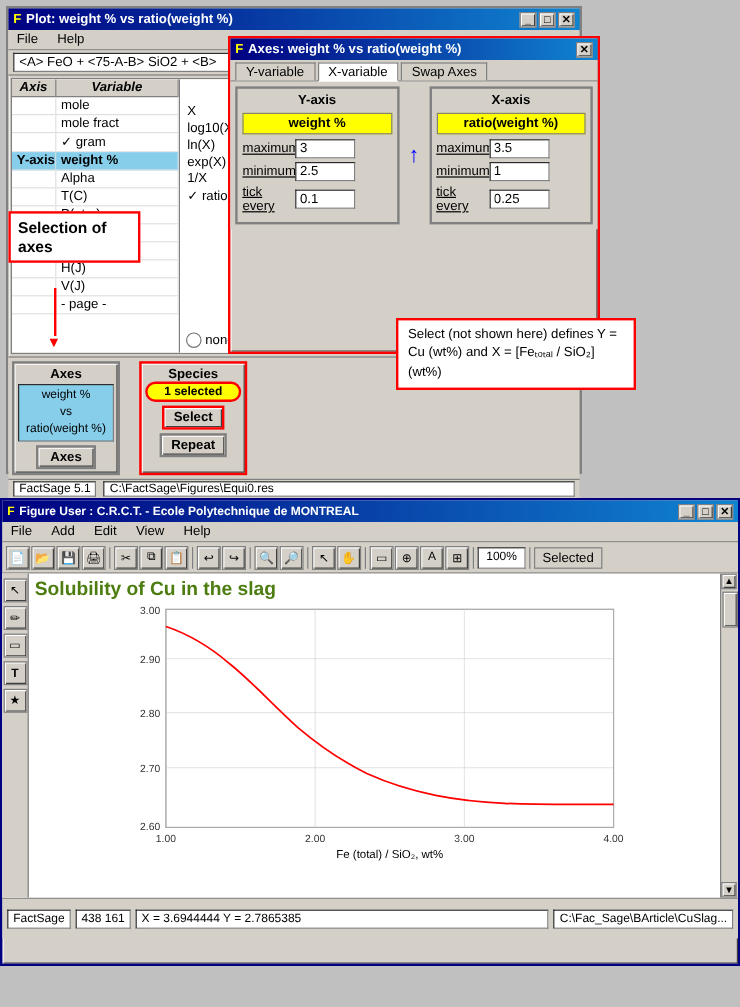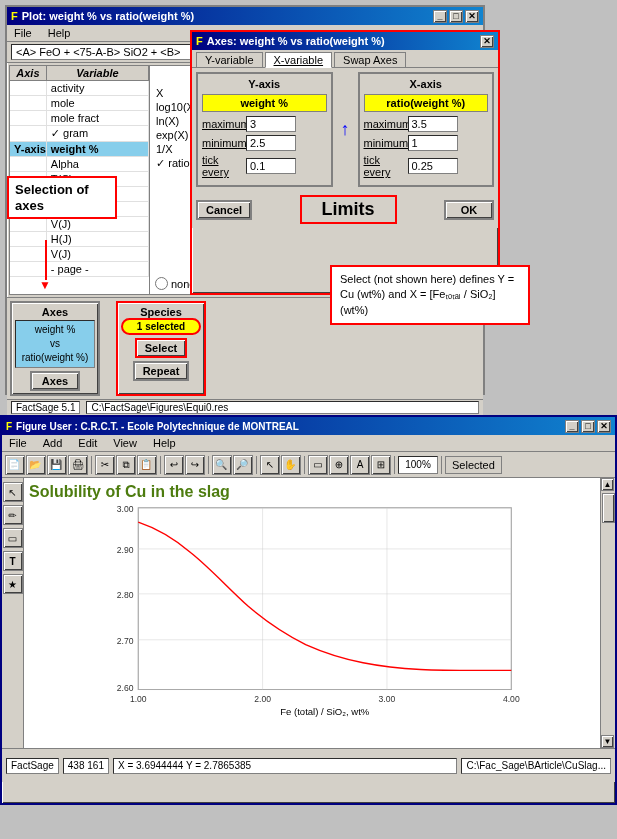--- a/index.html
+++ b/index.html
@@ -224,21 +224,20 @@
       border: 1px solid #808080;
       border-bottom: none;
       cursor: pointer;
       font-size: 11px;
     }
 
     .dialog-tab.active {
       background: white;
       border-bottom: 1px solid white;
       margin-bottom: -1px;
-      text-decoration: underline;
     }
 
     .dialog-body {
       background: #d4d0c8;
       padding: 4px;
       display: flex;
       gap: 6px;
     }
 
     .axis-group {
@@ -523,24 +522,20 @@
   <div style="display:flex; height:230px; background:white; border:1px solid #808080; margin:2px; overflow:hidden; position:relative;">
 
     <div style="width:140px; border-right:1px solid #808080; overflow:hidden;">
       <div class="table-header" style="display:flex;font-style:italic;">
         <div class="table-header-cell col-axis">Axis</div>
         <div class="table-header-cell col-variable">Variable</div>
       </div>
 
       <div class="table-row">
           <div class="table-cell col-axis"></div>
-          <div class="table-cell col-variable">activity</div>
-        </div>
-      <div class="table-row">
-          <div class="table-cell col-axis"></div>
           <div class="table-cell col-variable">mole</div>
         </div>
       <div class="table-row">
           <div class="table-cell col-axis"></div>
           <div class="table-cell col-variable">mole fract</div>
         </div>
       <div class="table-row">
           <div class="table-cell col-axis"></div>
           <div class="table-cell col-variable"><span class="checkmark">✓</span> gram</div>
         </div>
@@ -712,25 +707,20 @@
         <span class="field-label">minimum</span>
         <input class="field-input" type="text" value="1" style="">
       </div>
       <div class="field-row">
         <span class="field-label">tick every</span>
         <input class="field-input" type="text" value="0.25" style="">
       </div>
     </div>
   </div>
 
-  <div style="position:relative; padding:4px; display:flex; justify-content:space-between; align-items:center; background:#d4d0c8;">
-    <button class="win-button">Cancel</button>
-    <div style="font-size:18px; font-weight:bold; border:2px solid #ff0000; padding:2px 20px; background:#d4d0c8;">Limits</div>
-    <button class="win-button">OK</button>
-  </div>
 </div>
 
 <div class="selection-annotation">
   <span>Selection of axes</span>
 </div>
 
 <div style="position:absolute; left:45px; top:240px; width:2px; height:40px; background:#ff0000; z-index:5;"></div>
 <div style="position:absolute; left:39px; top:278px; color:#ff0000; font-size:12px; z-index:5;">▼</div>
 
 <div class="note-box">

